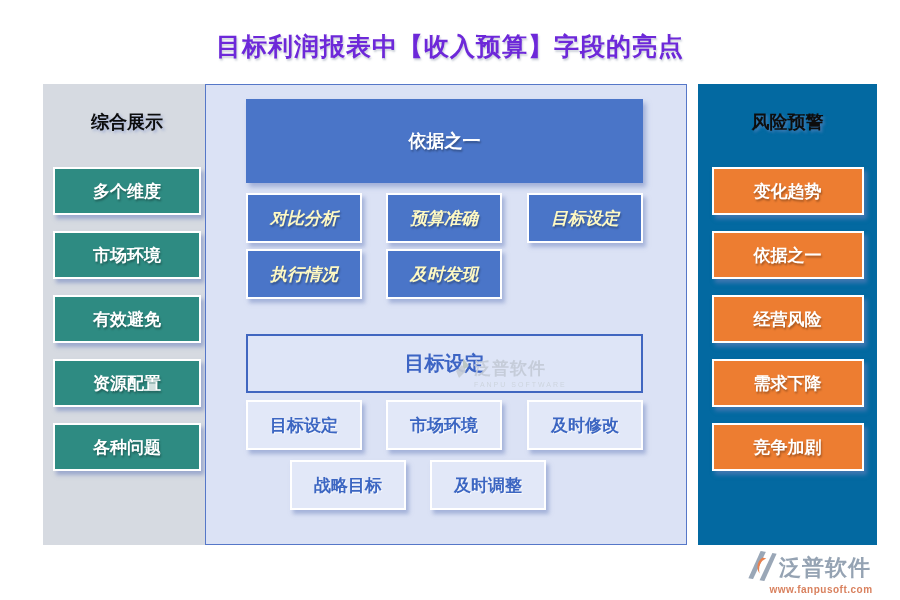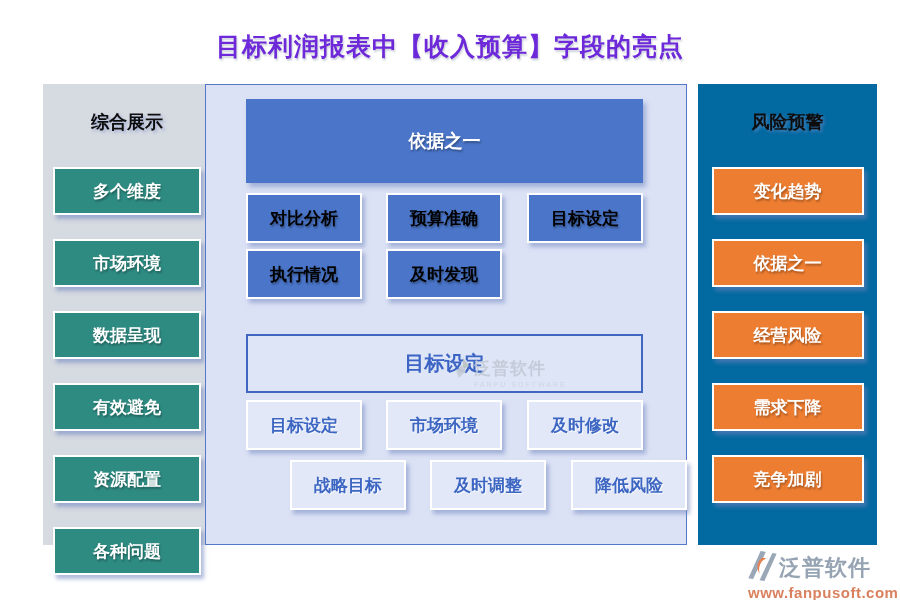--- a/index.html
+++ b/index.html
@@ -15,21 +15,21 @@
 
   
   .side-panel { position:absolute; top:84px; height:461px; }
   .panel-left  { left:28px;  width:168px; background:#d6dae1;margin-left:15px; }
   .panel-right { left:698px; width:179px; background:#0369a1; }
   .panel-header {
     padding-top:26px; text-align:center; font-size:18px; font-weight:bold;
     color:#0d0d0d; text-shadow:2px 2px 3px rgba(120,140,200,.55);
   }
   .side-btn-col { margin-top:33px; display:flex; flex-direction:column;
-    align-items:center; gap:24px; }
+    align-items:center; gap:16px; }
   .diagram-btn {
     height:48px; display:flex; align-items:center; justify-content:center;
     border:2px solid #ffffff; font-size:17px; font-weight:bold; color:#ffffff;
     text-shadow:1px 2px 2px rgba(0,0,0,.3);
     box-shadow:3px 4px 4px rgba(110,130,190,.55);
   }
   .btn-teal   { width:148px; background:#2e8b82; }
   .btn-orange { width:152px; background:#ed7d31; }
 
   
@@ -43,21 +43,21 @@
     font-size:18px; font-weight:bold; color:#ffffff;
     text-shadow:1px 2px 2px rgba(0,0,0,.3);
     box-shadow:3px 4px 5px rgba(120,140,195,.6);
   }
   .center-btn {
     position:absolute; width:116px; height:50px;
     display:flex; align-items:center; justify-content:center;
     border:2px solid #ffffff; font-size:17px; font-weight:bold;
     box-shadow:3px 4px 4px rgba(120,140,195,.55);
   }
-  .center-blue  { background:#4a75c8; color:#000000; text-shadow:1px 2px 2px rgba(0,0,0,.3); }
+  .center-blue  { background:#4a75c8; color:#fef9c3; text-shadow:1px 2px 2px rgba(0,0,0,.3);font-style:italic; }
   .center-light { background:#e2e8f8; color:#3c66c2; text-shadow:1px 1px 1px rgba(255,255,255,.8); }
   .col0 { left:40px; } .col1 { left:180px; } .col2 { left:321px; }
   .brow0 { top:108px; } .brow1 { top:164px; }
   .lrow0 { top:315px; } .lrow1 { top:375px;margin-left:44px; }
   .target-box {
     position:absolute; left:40px; top:249px; width:397px; height:59px;
     background:#dee5f7; border:2px solid #4066c0;
     display:flex; align-items:center; justify-content:center;
     font-size:20px; font-weight:bold; color:#3c64c4;
   }
@@ -65,36 +65,35 @@
   
   .watermark { position:absolute; left:248px; top:272px; display:flex;
     align-items:flex-start; gap:3px; z-index:5; opacity:.9; pointer-events:none; }
   .watermark .wm-text  { font-size:17px; font-weight:bold; color:#c3cad6; letter-spacing:1px; }
   .watermark .wm-sub   { font-size:7px; color:#ccd3dc; letter-spacing:2px; margin-top:1px; }
 
   
   .footer-logo { position:absolute; left:748px; top:550px; width:146px; }
   .logo-row { display:flex; align-items:center; gap:2px; }
   .brand-name { font-size:22px; font-weight:bold; color:#95a3b3; letter-spacing:1px; }
-  .brand-url { width:100%; text-align:center; font-size:15px; font-weight:bold;
+  .brand-url { width:100%; text-align:center; font-size:10px; font-weight:bold;
     color:#d9815e; margin-top:-2px; letter-spacing:.5px; }
 </style>
 </head>
 <body>
 
 <div id="stage">
 
   <div class="page-title">目标利润报表中【收入预算】字段的亮点</div>
 
   <div class="side-panel panel-left">
     <div class="panel-header">综合展示</div>
     <div class="side-btn-col">
       <div class="diagram-btn btn-teal">多个维度</div>
       <div class="diagram-btn btn-teal">市场环境</div>
-      <div class="diagram-btn btn-teal">数据呈现</div>
       <div class="diagram-btn btn-teal">有效避免</div>
       <div class="diagram-btn btn-teal">资源配置</div>
       <div class="diagram-btn btn-teal">各种问题</div>
     </div>
   </div>
 
   <div class="panel-center">
     <div class="blue-header">依据之一</div>
 
     <div class="center-btn center-blue brow0 col0">对比分析</div>
@@ -103,21 +102,20 @@
     <div class="center-btn center-blue brow1 col0">执行情况</div>
     <div class="center-btn center-blue brow1 col1">及时发现</div>
 
     <div class="target-box">目标设定</div>
 
     <div class="center-btn center-light lrow0 col0">目标设定</div>
     <div class="center-btn center-light lrow0 col1">市场环境</div>
     <div class="center-btn center-light lrow0 col2">及时修改</div>
     <div class="center-btn center-light lrow1 col0">战略目标</div>
     <div class="center-btn center-light lrow1 col1">及时调整</div>
-    <div class="center-btn center-light lrow1 col2">降低风险</div>
 
     <div class="watermark">
       <span>
         <svg width="17" height="22" viewBox="0 0 17 22">
           <path d="M9 1 L15 9 L9 13 Z" fill="#b9c4c0"></path>
           <path d="M8 8 L12 14 L5 21 L2 14 Z" fill="#c6ccd5"></path>
         </svg>
       </span>
       <span>
         <div class="wm-text">泛普软件</div>

